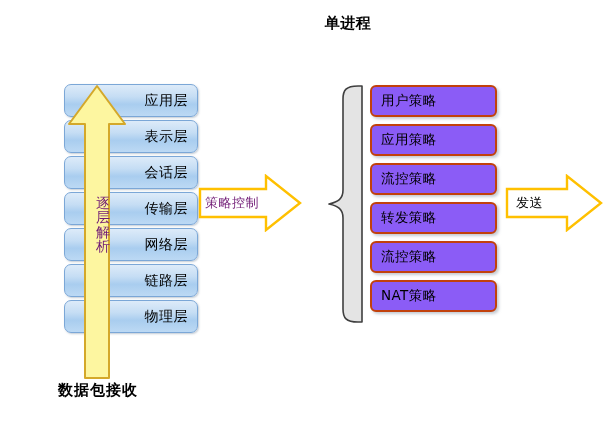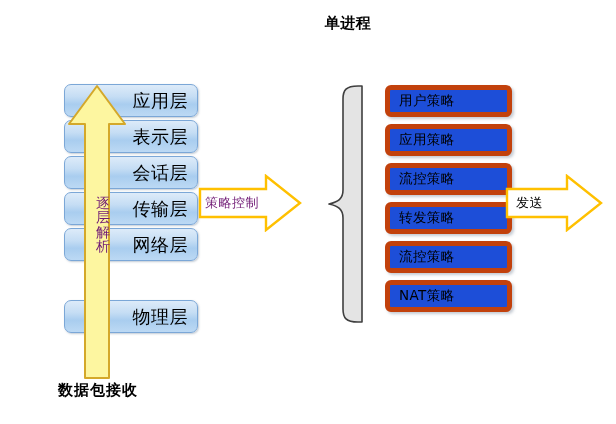--- a/index.html
+++ b/index.html
@@ -60,21 +60,21 @@
     border: 1px solid #7ba7d7;
     border-radius: 7px;
     background: linear-gradient(to bottom, #ddebf9 0%, #c5ddf4 38%, #a9cdef 62%, #bcd9f4 100%);
     box-shadow: 1px 1px 2px rgba(120,140,160,0.45);
   }
   .osi-label {
     position: absolute;
     right: 9px;
     top: 50%;
     transform: translateY(-50%);
-    font-size: 18px;
+    font-size: 14px;
     color: #000000;
     white-space: nowrap;
     letter-spacing: 0.5px;
   }
   #parse-arrow-label {
     position: absolute;
     left: 92px;
     top: 196px;
     width: 22px;
     font-size: 14px;
@@ -128,27 +128,27 @@
   
   #policy-list {
     position: absolute;
     left: 370px;
     top: 85px;
     width: 127px;
     height: 238px;
   }
   .policy-item {
     position: absolute;
-    left: 15px;
+    left: 0;
     width: 127px;
     height: 32px;
     box-sizing: border-box;
-    border: 5px solid #c2410c;
+    border: 2px solid #c2410c;
     border-radius: 6px;
-    background: #1d4ed8;
+    background: #8b5cf6;
     box-shadow: 2px 2px 3px rgba(150,160,175,0.55);
   }
   .policy-label {
     position: absolute;
     left: 9px;
     top: 50%;
     transform: translateY(-50%);
     font-size: 13.5px;
     color: #000000;
     white-space: nowrap;
@@ -191,20 +191,23 @@
     </div>
     <div class="osi-layer" style="top:72px;padding-left:48px;">
       <span class="osi-label">会话层</span>
     </div>
     <div class="osi-layer" style="top:108px;">
       <span class="osi-label">传输层</span>
     </div>
     <div class="osi-layer" style="top:144px;">
       <span class="osi-label">网络层</span>
     </div>
+    <div class="osi-layer" style="top:180px;">
+      <span class="osi-label">链路层</span>
+    </div>
     <div class="osi-layer" style="top:216px;">
       <span class="osi-label">物理层</span>
     </div>
   </div>
 
   <svg id="parse-arrow-svg" style="position:absolute;left:66px;top:84px;width:62px;height:296px;" viewBox="0 0 62 296">
     <polygon points="31,2 59,40 43,40 43,294 19,294 19,40 3,40" fill="#fdf6a0" stroke="#d4a82a" stroke-width="2" stroke-linejoin="round"></polygon>
   </svg>
   <div id="parse-arrow-label">逐层解析</div>
 

